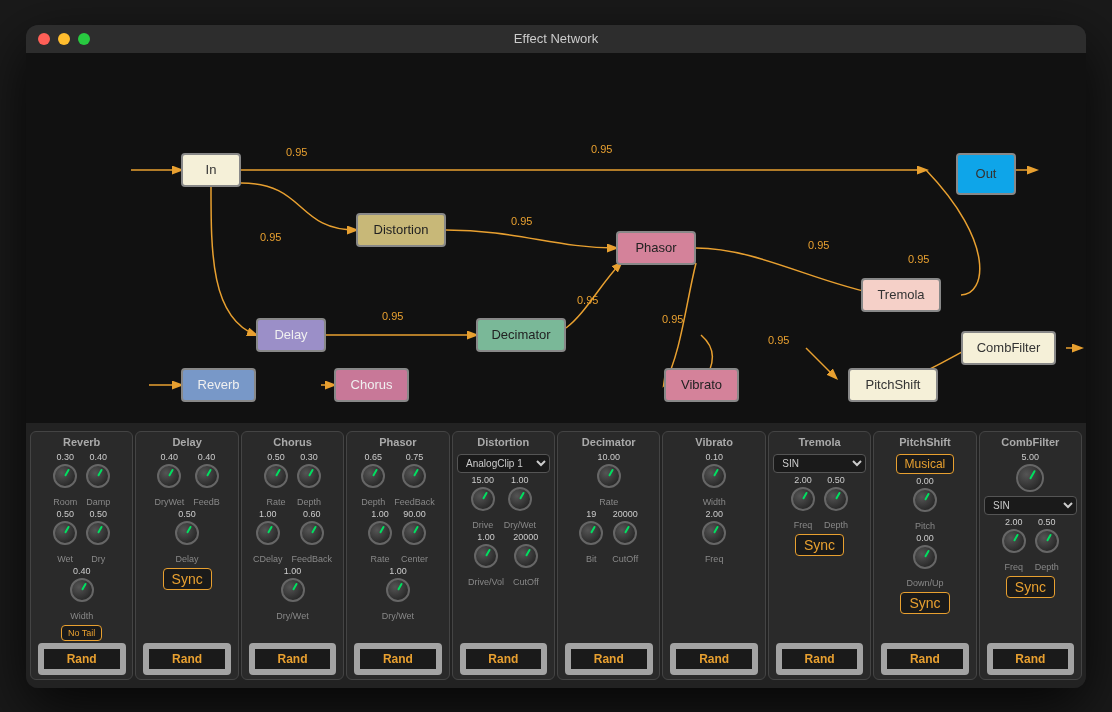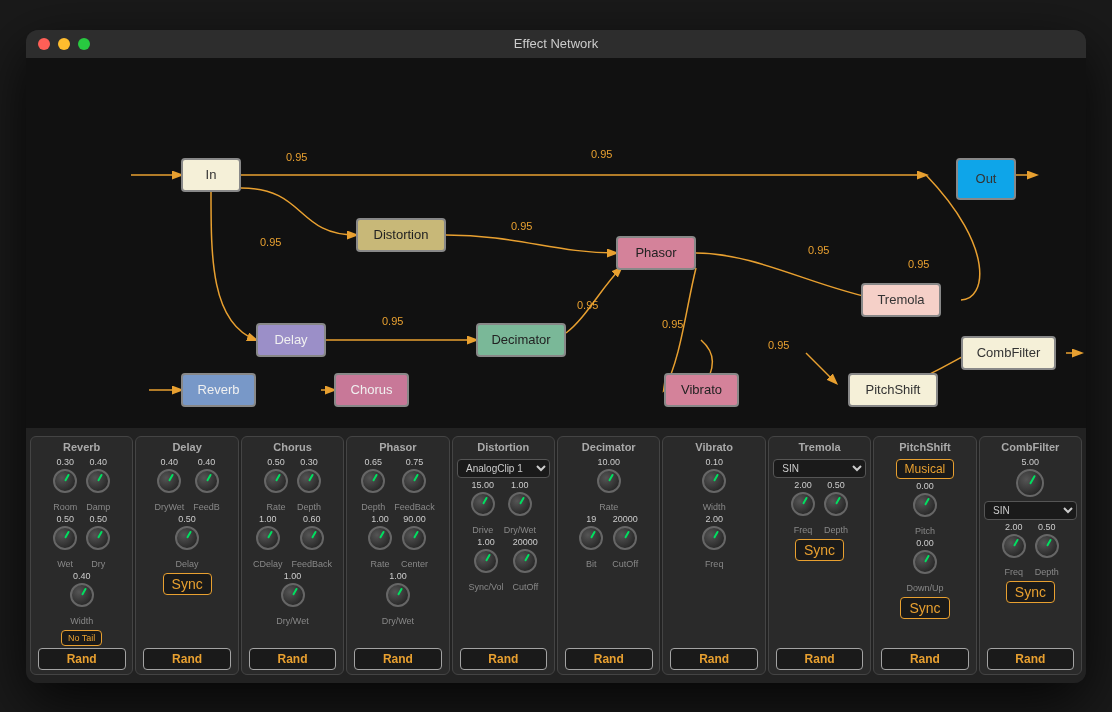--- a/index.html
+++ b/index.html
@@ -172,21 +172,21 @@
 
     .knob-label {
       font-size: 9px;
       color: #888;
       text-align: center;
       margin-top: 9px;
     }
 
     .btn-rand {
       background: #1a1a1a;
-      border: 1px solid #a3a3a3;
+      border: 6px solid #a3a3a3;
       border-radius: 4px;
       color: #e8a030;
       font-size: 12px;
       font-weight: 600;
       padding: 3px 12px;
       cursor: pointer;
       margin-top: auto;
       width: 90%;
     }
 
@@ -470,21 +470,21 @@
         <div class="knob-group">
           <div class="knob-value">1.00</div>
           <div class="knob knob-sm"></div>
           <div class="knob-label">Dry/Wet</div>
         </div>
       </div>
       <div class="knob-row">
         <div class="knob-group">
           <div class="knob-value">1.00</div>
           <div class="knob knob-sm"></div>
-          <div class="knob-label">Sync/Vol</div>
+          <div class="knob-label">Drive/Vol</div>
         </div>
         <div class="knob-group">
           <div class="knob-value">20000</div>
           <div class="knob knob-sm"></div>
           <div class="knob-label">CutOff</div>
         </div>
       </div>
       <button class="btn-rand">Rand</button>
     </div>
 

